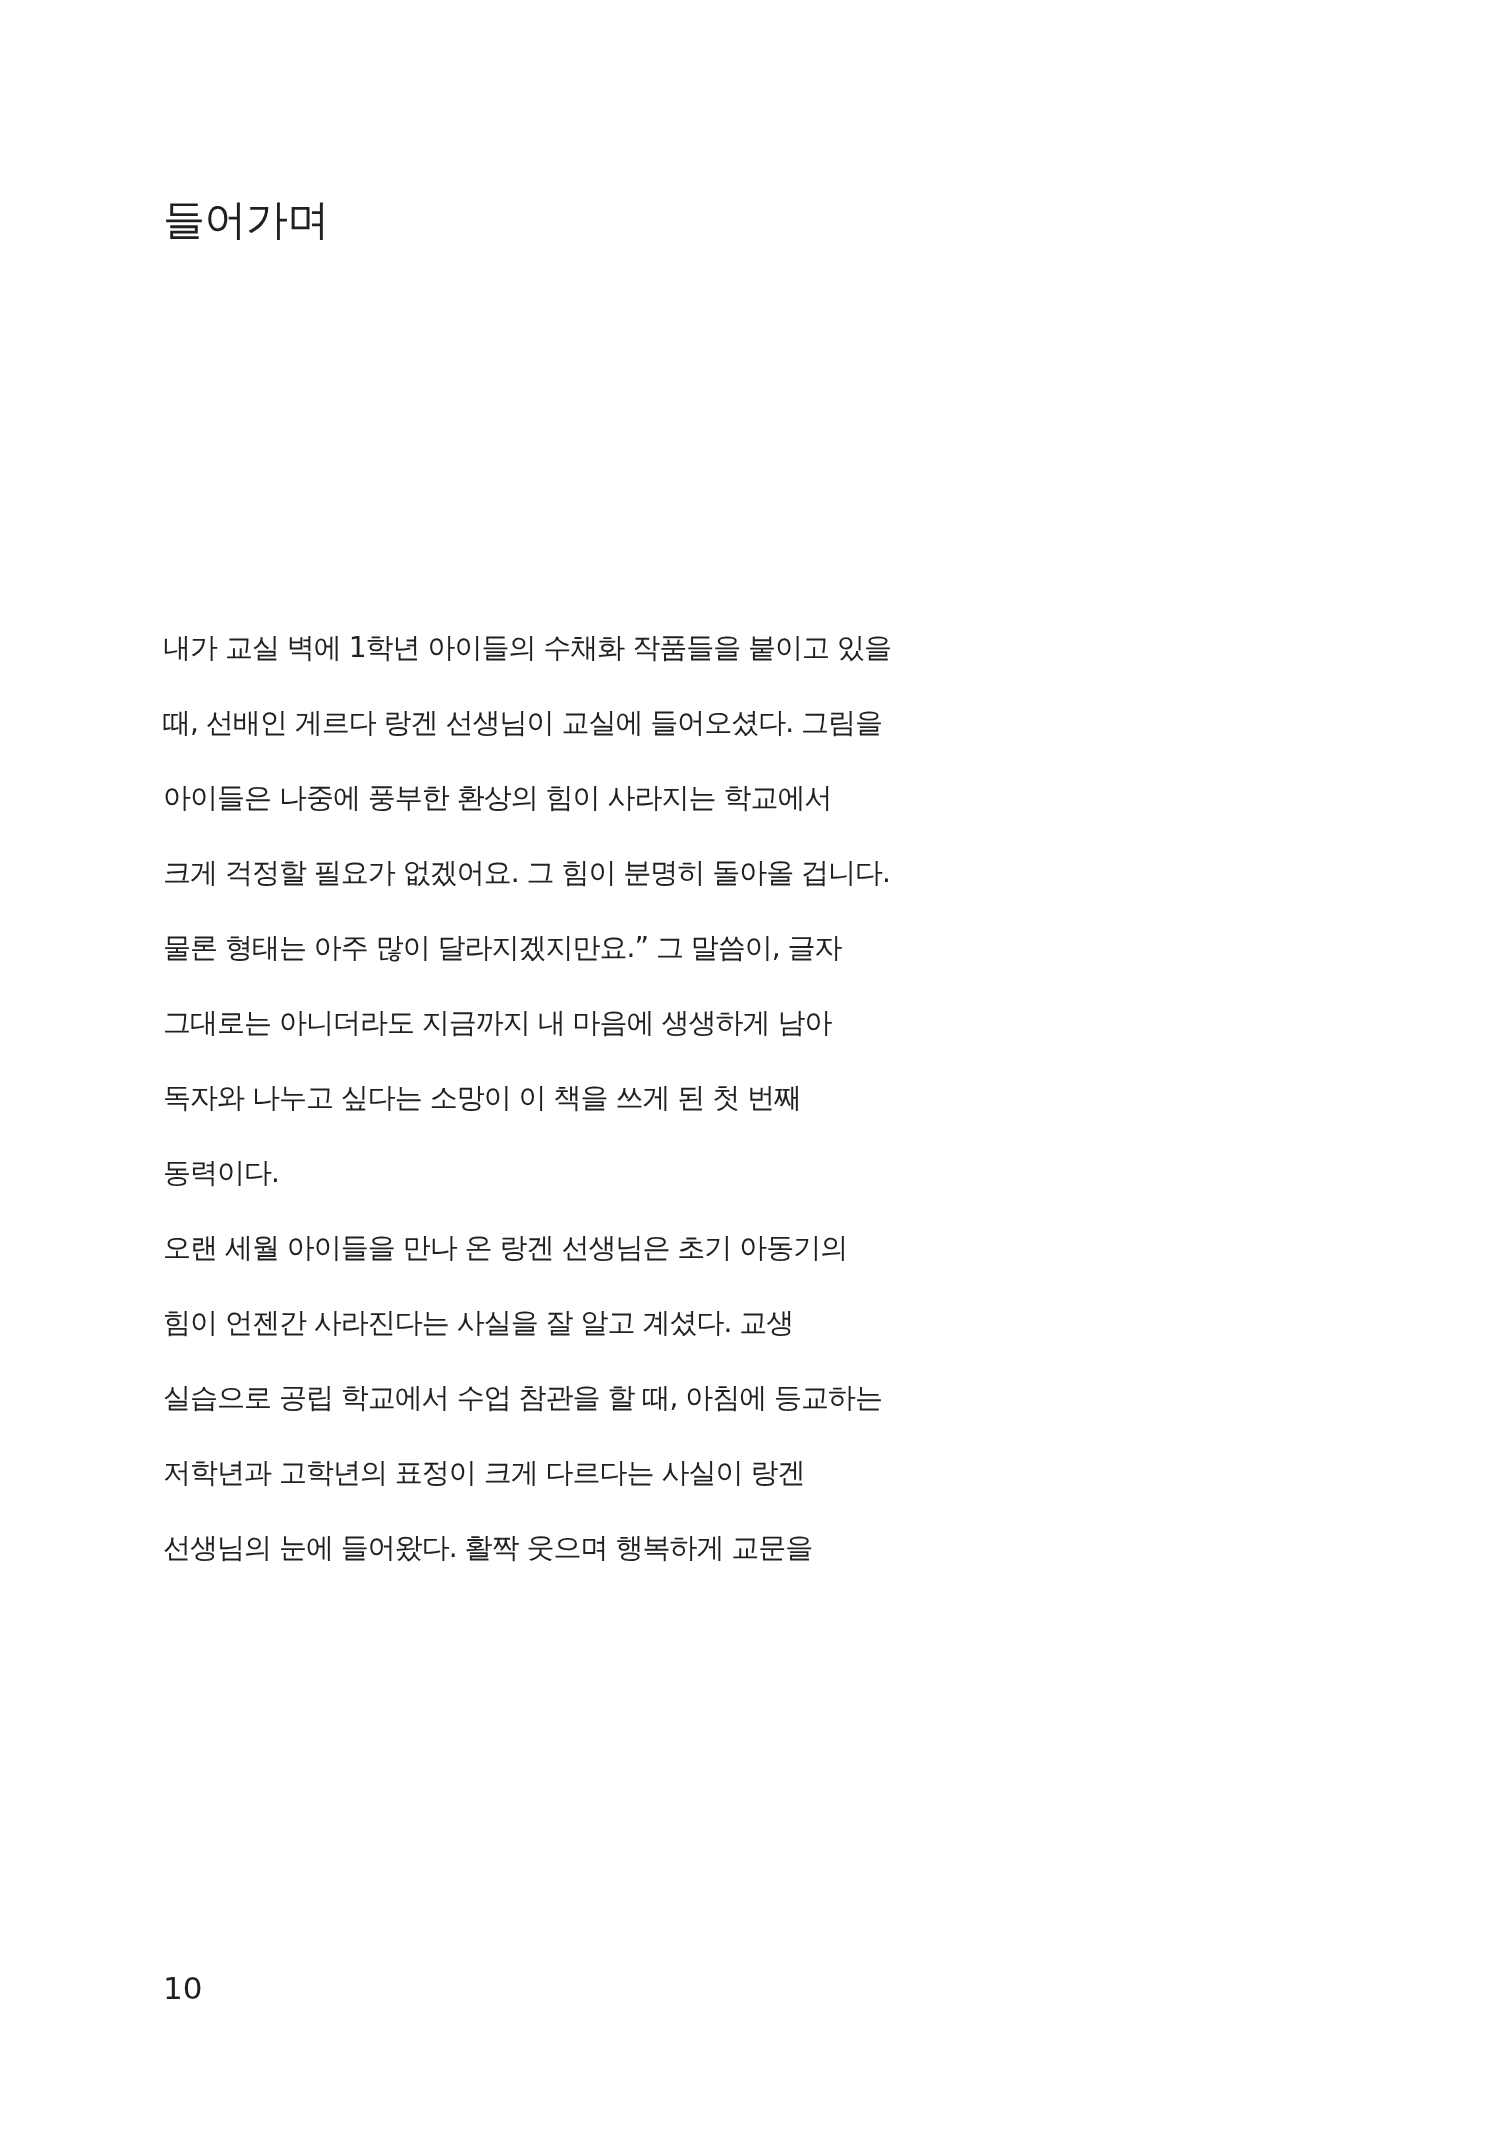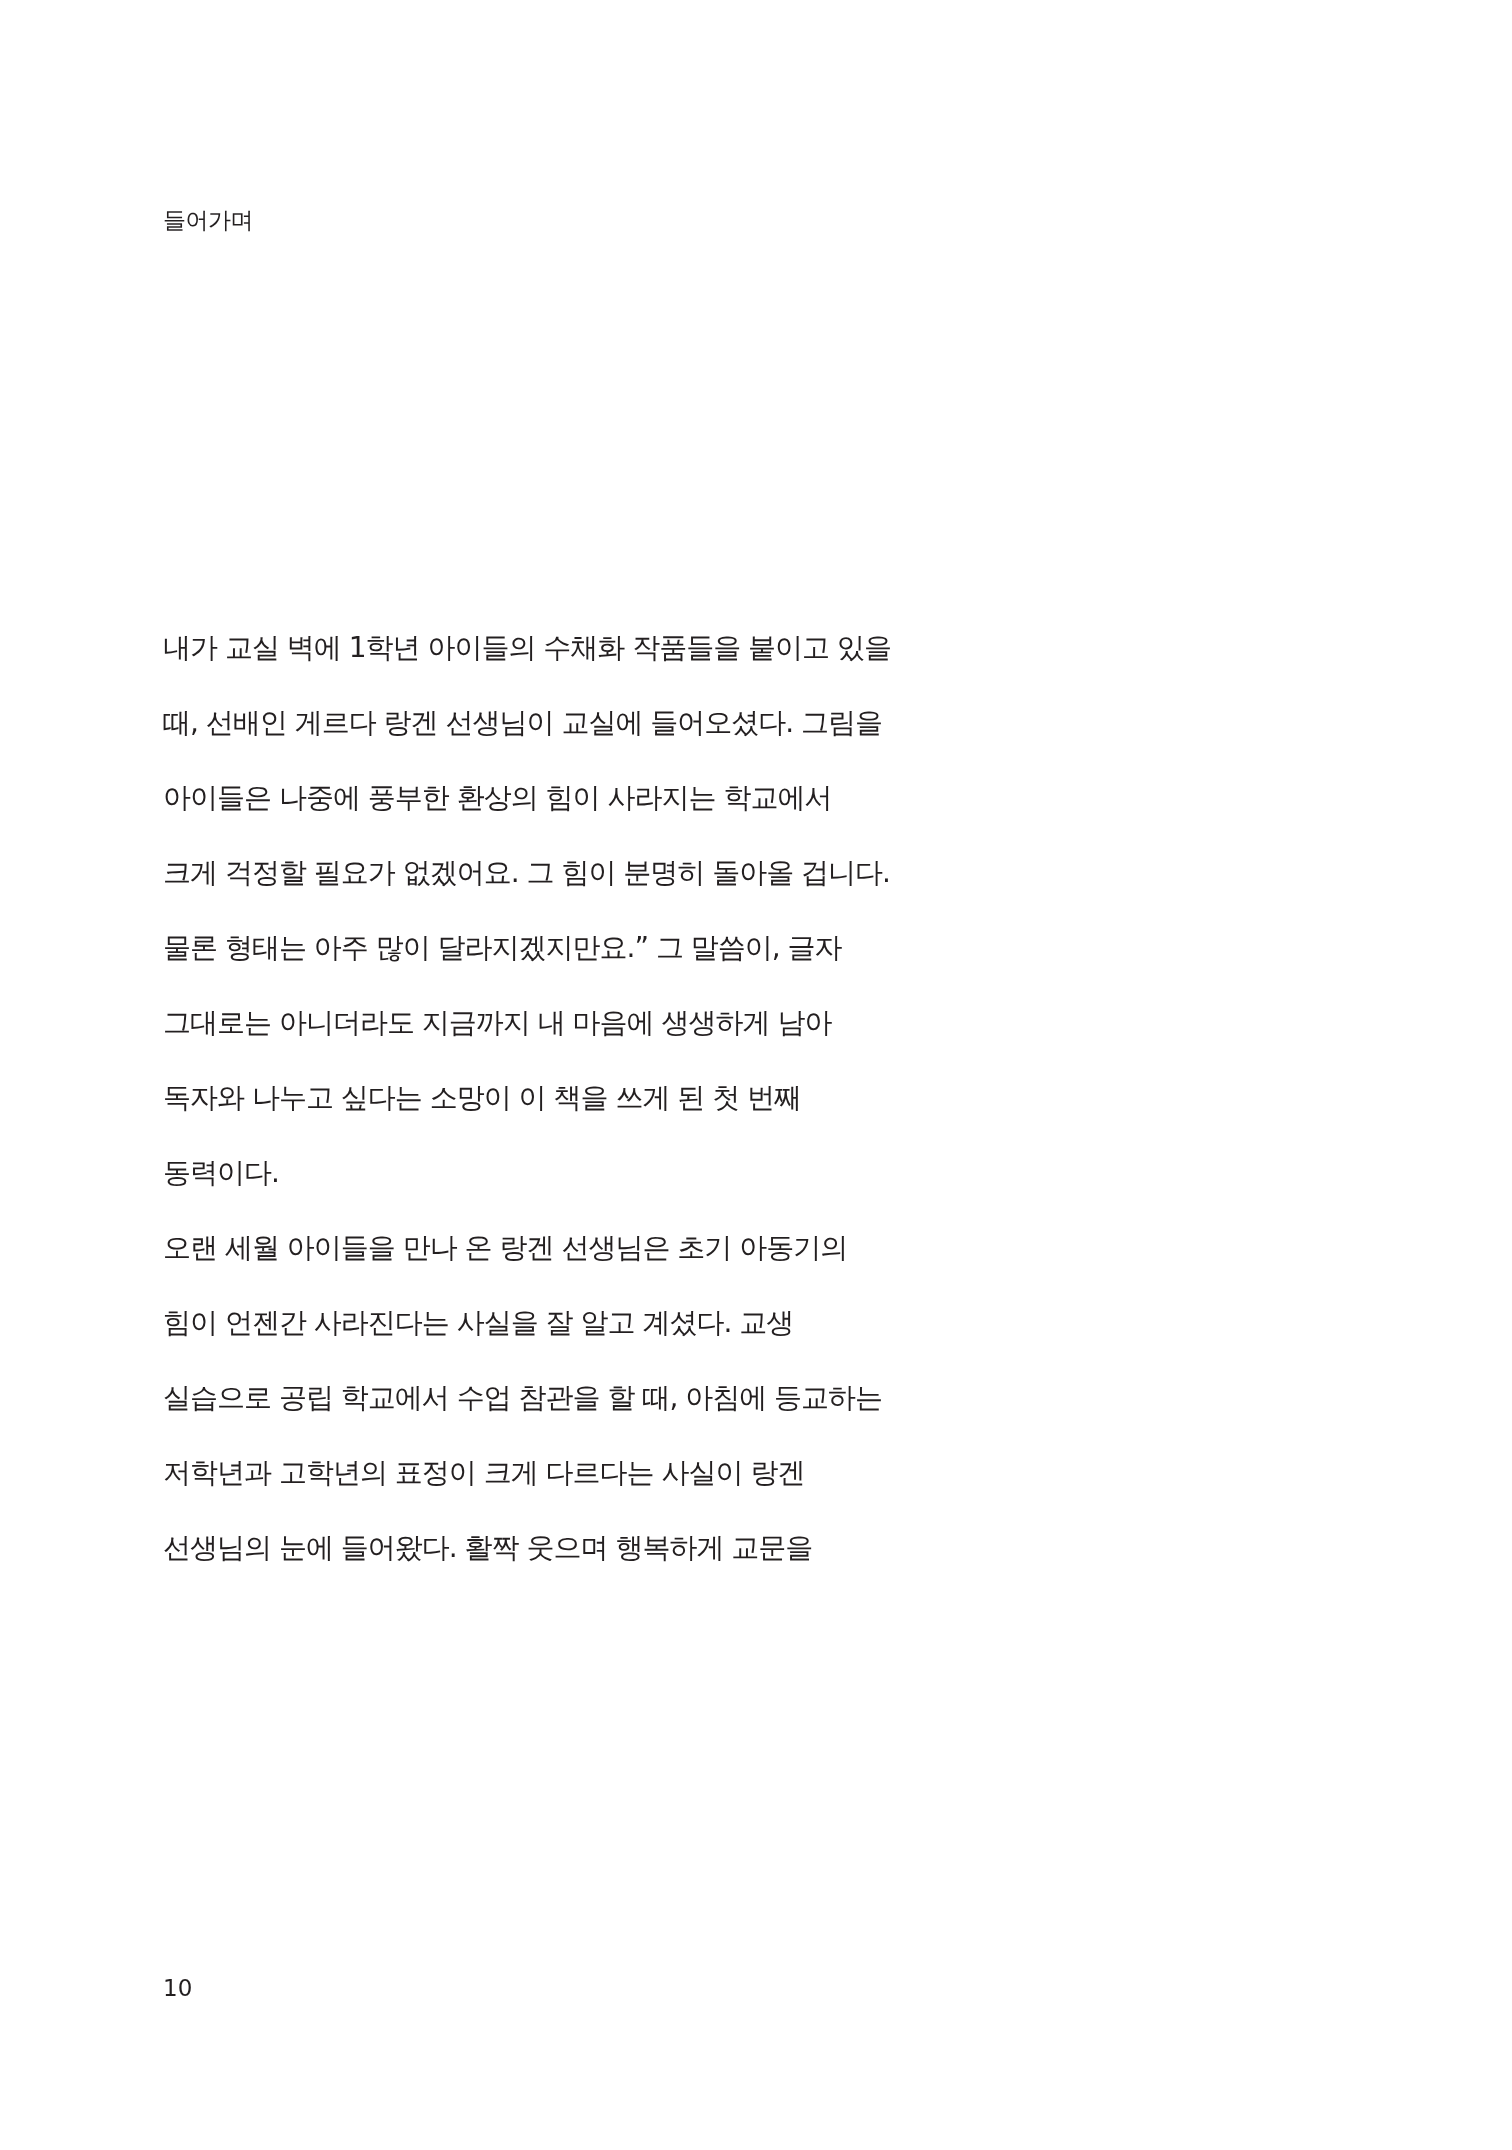--- a/index.html
+++ b/index.html
@@ -12,21 +12,21 @@
       height: 2150px;
       position: relative;
       overflow: hidden;
       color: #231f20;
       font-family: "DejaVu Sans", "Liberation Sans", sans-serif;
     }
     .running-head {
       position: absolute;
       left: 163px;
       top: 200px;
-      font-size: 23px;
+      font-size: 42px;
       line-height: 40px;
       letter-spacing: -0.5px;
     }
     .body-text {
       position: absolute;
       left: 163px;
       top: 610px;
       width: 1080px;
     }
     .line {
@@ -34,21 +34,21 @@
       font-size: 28px;
       line-height: 75px;
       height: 75px;
       white-space: nowrap;
       letter-spacing: -1px;
     }
     .folio {
       position: absolute;
       left: 163px;
       top: 1968px;
-      font-size: 23px;
+      font-size: 31px;
       line-height: 40px;
       text-align: center;
     }
   </style>
 </head>
 <body>
 
 <div class="running-head">들어가며</div>
 
 <div class="body-text">

